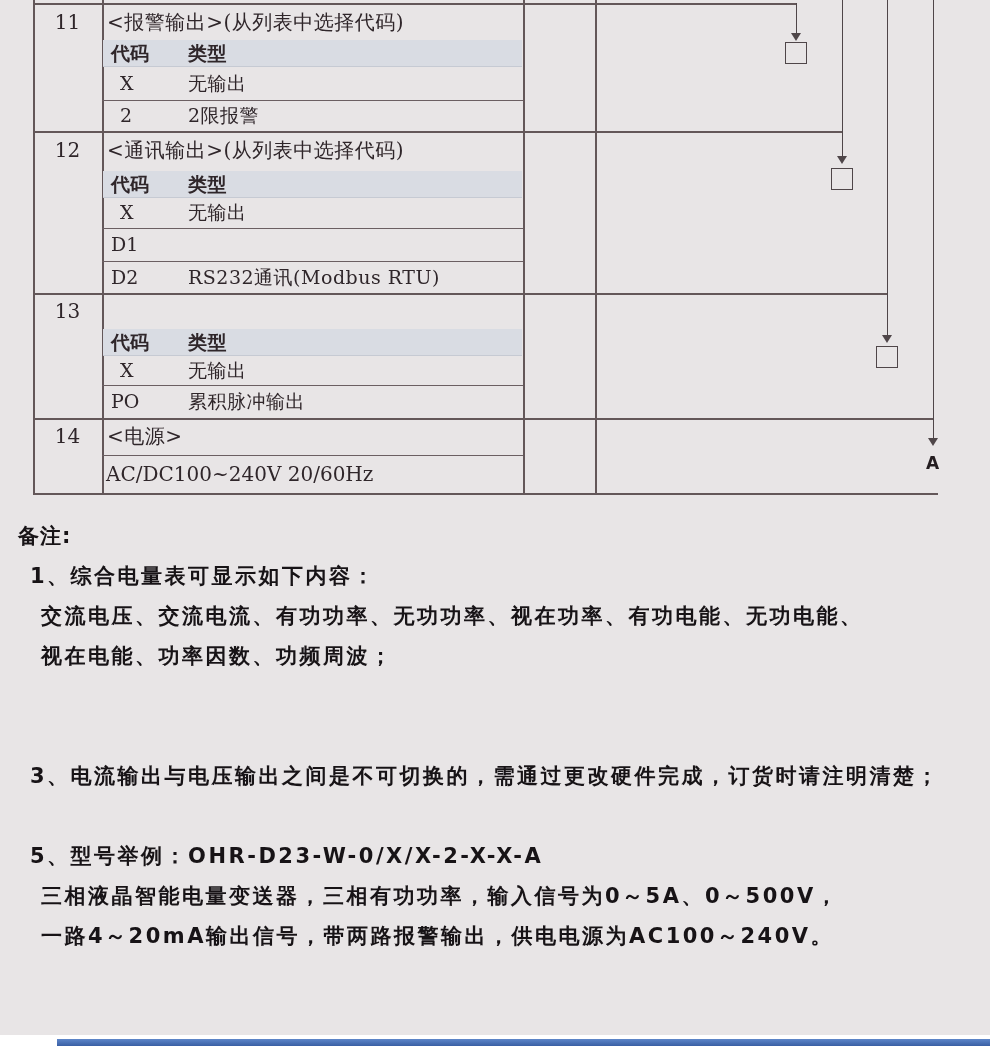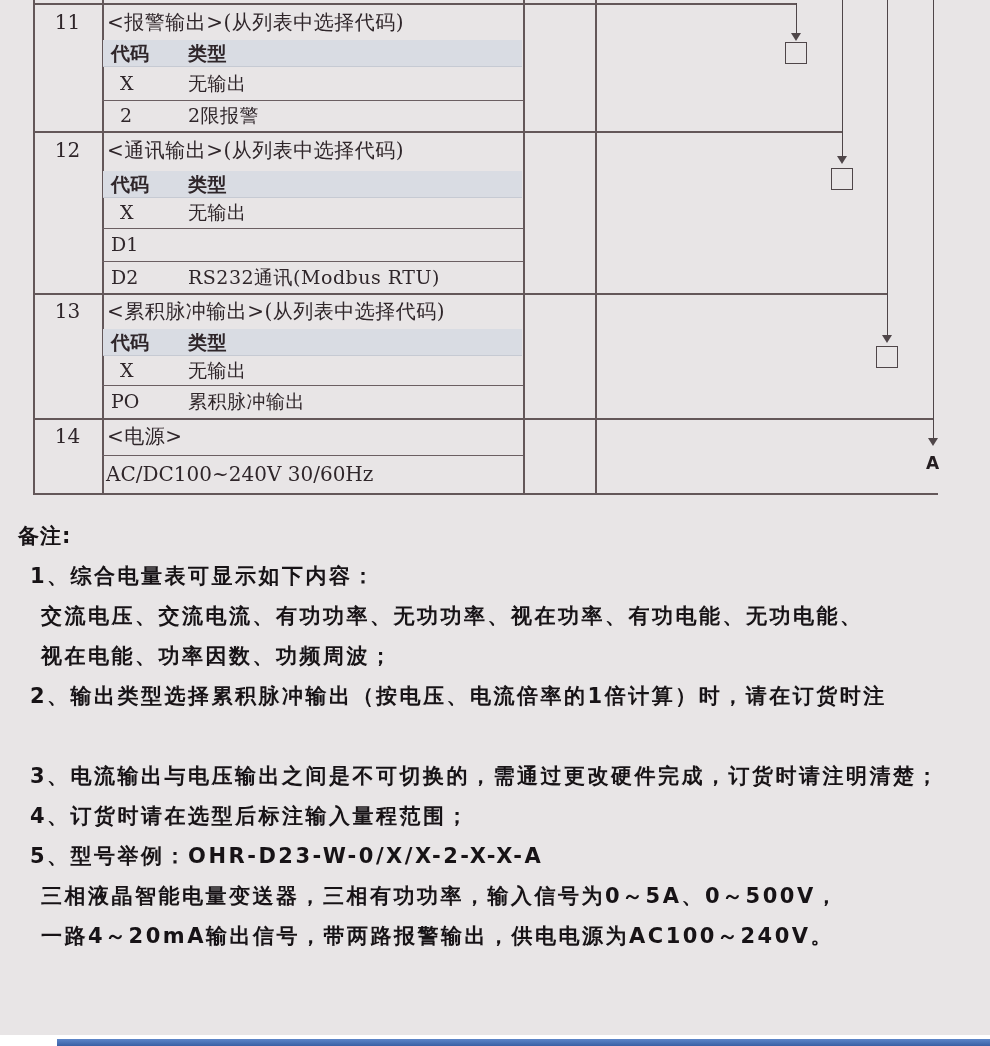--- a/index.html
+++ b/index.html
@@ -92,39 +92,36 @@
   <div class="code" style="top:171px;font-weight:bold">代码</div>
   <div class="typ" style="top:171px;font-weight:bold">类型</div>
   <div class="code" style="top:199px;left:120px">X</div>
   <div class="typ" style="top:199px">无输出</div>
   <div class="code" style="top:231px">D1</div>
   <div class="code" style="top:264px">D2</div>
   <div class="typ" style="top:264px">RS232通讯(Modbus RTU)</div>
 
   <div class="band" style="top:329px"></div>
   <div class="rownum" style="top:298px">13</div>
-  <div class="ttl" style="top:298px">&lt;累积脉冲输出&gt;(从列表中选择代码)</div>
   <div class="code" style="top:329px;font-weight:bold">代码</div>
   <div class="typ" style="top:329px;font-weight:bold">类型</div>
   <div class="code" style="top:357px;left:120px">X</div>
   <div class="typ" style="top:357px">无输出</div>
   <div class="code" style="top:388px">PO</div>
   <div class="typ" style="top:388px">累积脉冲输出</div>
 
   <div class="rownum" style="top:423px">14</div>
   <div class="ttl" style="top:423px">&lt;电源&gt;</div>
-  <div class="ttl" style="top:461px;left:106px;letter-spacing:0">AC/DC100~240V  30/60Hz</div>
+  <div class="ttl" style="top:461px;left:106px;letter-spacing:0">AC/DC100~240V  20/60Hz</div>
 
   <div class="note heading" style="top:521px">备注:</div>
   <div class="note l0" style="top:561px">1、综合电量表可显示如下内容：</div>
   <div class="note l1" style="top:641px">视在电能、功率因数、功频周波；</div>
   <div class="note l1" style="top:601px">交流电压、交流电流、有功功率、无功功率、视在功率、有功电能、无功电能、</div>
-  <div class="note l0" style="top:681px">2、输出类型选择累积脉冲输出（按电压、电流倍率的1倍计算）时，请在订货时注</div>
   <div class="note l0" style="top:761px">3、电流输出与电压输出之间是不可切换的，需通过更改硬件完成，订货时请注明清楚；</div>
-  <div class="note l0" style="top:801px">4、订货时请在选型后标注输入量程范围；</div>
   <div class="note l0" style="top:841px">5、型号举例：OHR-D23-W-0/X/X-2-X-X-A</div>
   <div class="note l1" style="top:881px">三相液晶智能电量变送器，三相有功功率，输入信号为0～5A、0～500V，</div>
   <div class="note l1" style="top:921px">一路4～20mA输出信号，带两路报警输出，供电电源为AC100～240V。</div>
 
   <div class="footer-strip"></div>
   <div class="accent-bar"></div>
 
 </div>
 
 </body></html>

